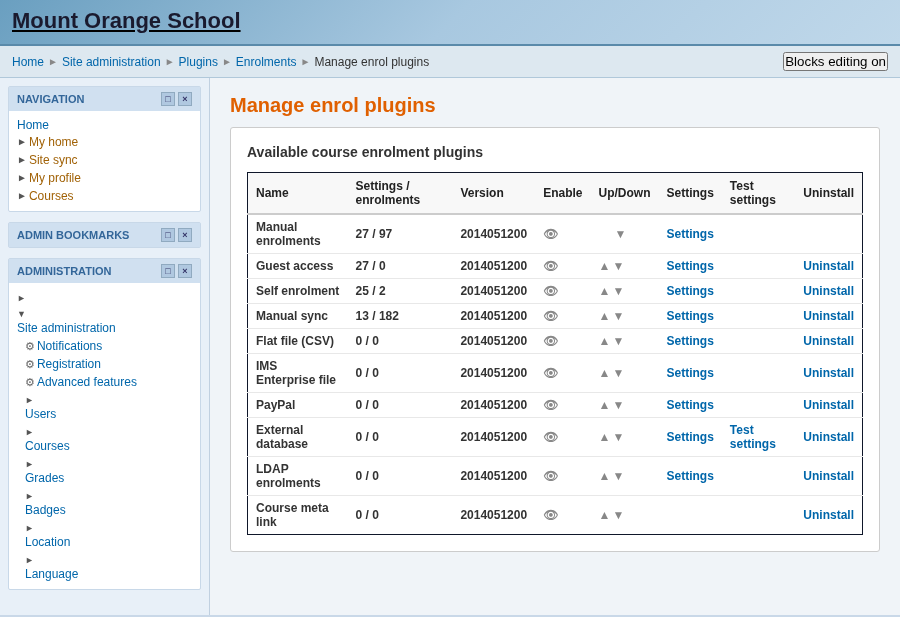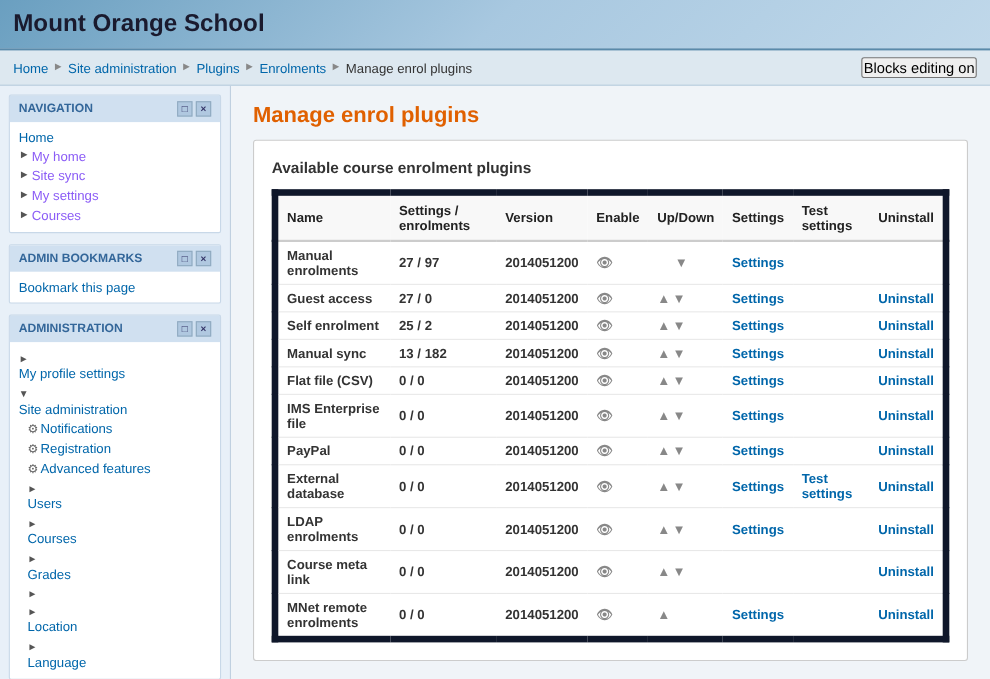--- a/index.html
+++ b/index.html
@@ -3,20 +3,21 @@
   <meta charset="utf-8">
   <style>
     * { box-sizing: border-box; margin: 0; padding: 0; }
     body { font-family: Arial, sans-serif; font-size: 13px; background: #c9d8e8; min-height: 617px; }
 
     
     #header {
       background: linear-gradient(135deg, #6a9fc0 0%, #a8c8e0 50%, #c0d8ea 100%);
       padding: 8px 12px 10px;
       border-bottom: 2px solid #5a8aaa;
+      text-decoration: underline;
     }
     #header h1 { color: #1a1a2e; font-size: 22px; font-weight: bold; }
 
     
     #breadcrumb {
       background: #dde8f0;
       border-bottom: 1px solid #b0c8da;
       padding: 6px 12px;
       display: flex;
       align-items: center;
@@ -57,40 +58,40 @@
     }
     .sidebar-section-header .controls { display: flex; gap: 3px; }
     .sidebar-section-header .ctrl-btn {
       width: 14px; height: 14px; background: #b0c8e0; border: 1px solid #90aac0;
       display: inline-flex; align-items: center; justify-content: center; font-size: 9px; cursor: pointer; color: #336;
     }
     .sidebar-section-body { padding: 6px 8px; }
     .sidebar-section-body a { display: block; color: #0066aa; text-decoration: none; font-size: 12px; padding: 1px 0; }
     .sidebar-item { display: flex; align-items: flex-start; gap: 2px; font-size: 12px; padding: 1px 0; }
     .sidebar-item .bullet { color: #555; font-size: 10px; margin-top: 2px; }
-    .sidebar-item a { color: #8b5cf6; text-decoration: none; }
+    .sidebar-item a { color: #a16207; text-decoration: none; }
 
     
     .tree-item { padding: 1px 0; font-size: 12px; }
     .tree-item a { color: #0066aa; text-decoration: none; }
     .tree-item.indent1 { padding-left: 8px; }
     .tree-item .arrow { font-size: 9px; color: #555; margin-right: 2px; }
 
     
     #main {
       flex: 1;
       padding: 16px 20px;
       background: #f0f4f8;
     }
 
     #main h2 { color: #e06000; font-size: 20px; font-weight: bold; margin-bottom: 10px; }
     #main h3 { font-size: 14px; color: #333; margin-bottom: 12px; font-weight: bold; }
 
     
-    .plugins-table { width: 100%; border-collapse: collapse; background: #fff; border: 6px solid #0f172a; }
+    .plugins-table { width: 100%; border-collapse: collapse; background: #fff; border: 1px solid #0f172a; }
     .plugins-table thead th {
       text-align: left; padding: 6px 8px; font-weight: bold; font-size: 12px;
       border-bottom: 2px solid #ccc; color: #222; background: #f8f8f8;
     }
     .plugins-table tbody tr { border-bottom: 1px solid #e8e8e8; font-weight: bold; }
     .plugins-table tbody tr:last-child { border-bottom: none; }
     .plugins-table tbody td { padding: 5px 8px; font-size: 12px; color: #333; vertical-align: middle; }
     .plugins-table tbody tr.disabled { color: #999; background: #fafafa; }
 
     .settings-link { color: #0066aa; text-decoration: none; font-size: 12px; }
@@ -145,53 +146,50 @@
         <div class="sidebar-item">
           <span class="bullet">►</span>
           <a>My home</a>
         </div>
         <div class="sidebar-item">
           <span class="bullet">►</span>
           <a>Site sync</a>
         </div>
         <div class="sidebar-item">
           <span class="bullet">►</span>
-          <a>My settings</a>
+          <a>My profile</a>
         </div>
         <div class="sidebar-item">
           <span class="bullet">►</span>
           <a>Courses</a>
         </div>
       </div>
     </div>
 
     <div class="sidebar-section">
       <div class="sidebar-section-header">
         <span>ADMIN BOOKMARKS</span>
         <div class="controls">
           <span class="ctrl-btn">□</span>
           <span class="ctrl-btn">×</span>
         </div>
       </div>
-      <div class="sidebar-section-body">
-        <a>Bookmark this page</a>
-      </div>
     </div>
 
     <div class="sidebar-section">
       <div class="sidebar-section-header">
         <span>ADMINISTRATION</span>
         <div class="controls">
           <span class="ctrl-btn">□</span>
           <span class="ctrl-btn">×</span>
         </div>
       </div>
       <div class="sidebar-section-body">
         <div class="tree-item">
-          <span class="arrow">►</span><a>My profile settings</a>
+          <span class="arrow">►</span>
         </div>
         <div class="tree-item">
           <span class="arrow">▼</span><a>Site administration</a>
         </div>
         <div class="tree-item indent1" style="display:flex;align-items:center;gap:2px">
           <span style="font-size:11px;color:#666;">⚙</span>
             <a>Notifications</a>
         </div>
         <div class="tree-item indent1" style="display:flex;align-items:center;gap:2px">
           <span style="font-size:11px;color:#666;">⚙</span>
@@ -204,21 +202,21 @@
         <div class="tree-item indent1">
           <span class="arrow">►</span><a>Users</a>
         </div>
         <div class="tree-item indent1">
           <span class="arrow">►</span><a>Courses</a>
         </div>
         <div class="tree-item indent1">
           <span class="arrow">►</span><a>Grades</a>
         </div>
         <div class="tree-item indent1">
-          <span class="arrow">►</span>
+          <span class="arrow">►</span><a>Badges</a>
         </div>
         <div class="tree-item indent1">
           <span class="arrow">►</span><a>Location</a>
         </div>
         <div class="tree-item indent1">
           <span class="arrow">►</span><a>Language</a>
         </div>
 
       </div>
     </div>
@@ -386,33 +384,19 @@
               <td>
                 <div class="arrows">
                   <span class="arrow-up">▲</span>
                   <span class="arrow-down">▼</span>
                 </div>
               </td>
               <td></td>
               <td></td>
               <td><a class="uninstall-link" href="#">Uninstall</a></td>
             </tr>
-            <tr>
-              <td>MNet remote enrolments</td>
-              <td>0 / 0</td>
-              <td>2014051200</td>
-              <td><span style="cursor: pointer; color: rgb(136, 136, 136);">👁</span></td>
-              <td>
-                <div class="arrows">
-                  <span class="arrow-up">▲</span>
-                </div>
-              </td>
-              <td><a class="settings-link" href="#">Settings</a></td>
-              <td></td>
-              <td><a class="uninstall-link" href="#">Uninstall</a></td>
-            </tr>
           </tbody>
       </table>
 
     </div>
   </div>
 
 </div>
 
 </body></html>

